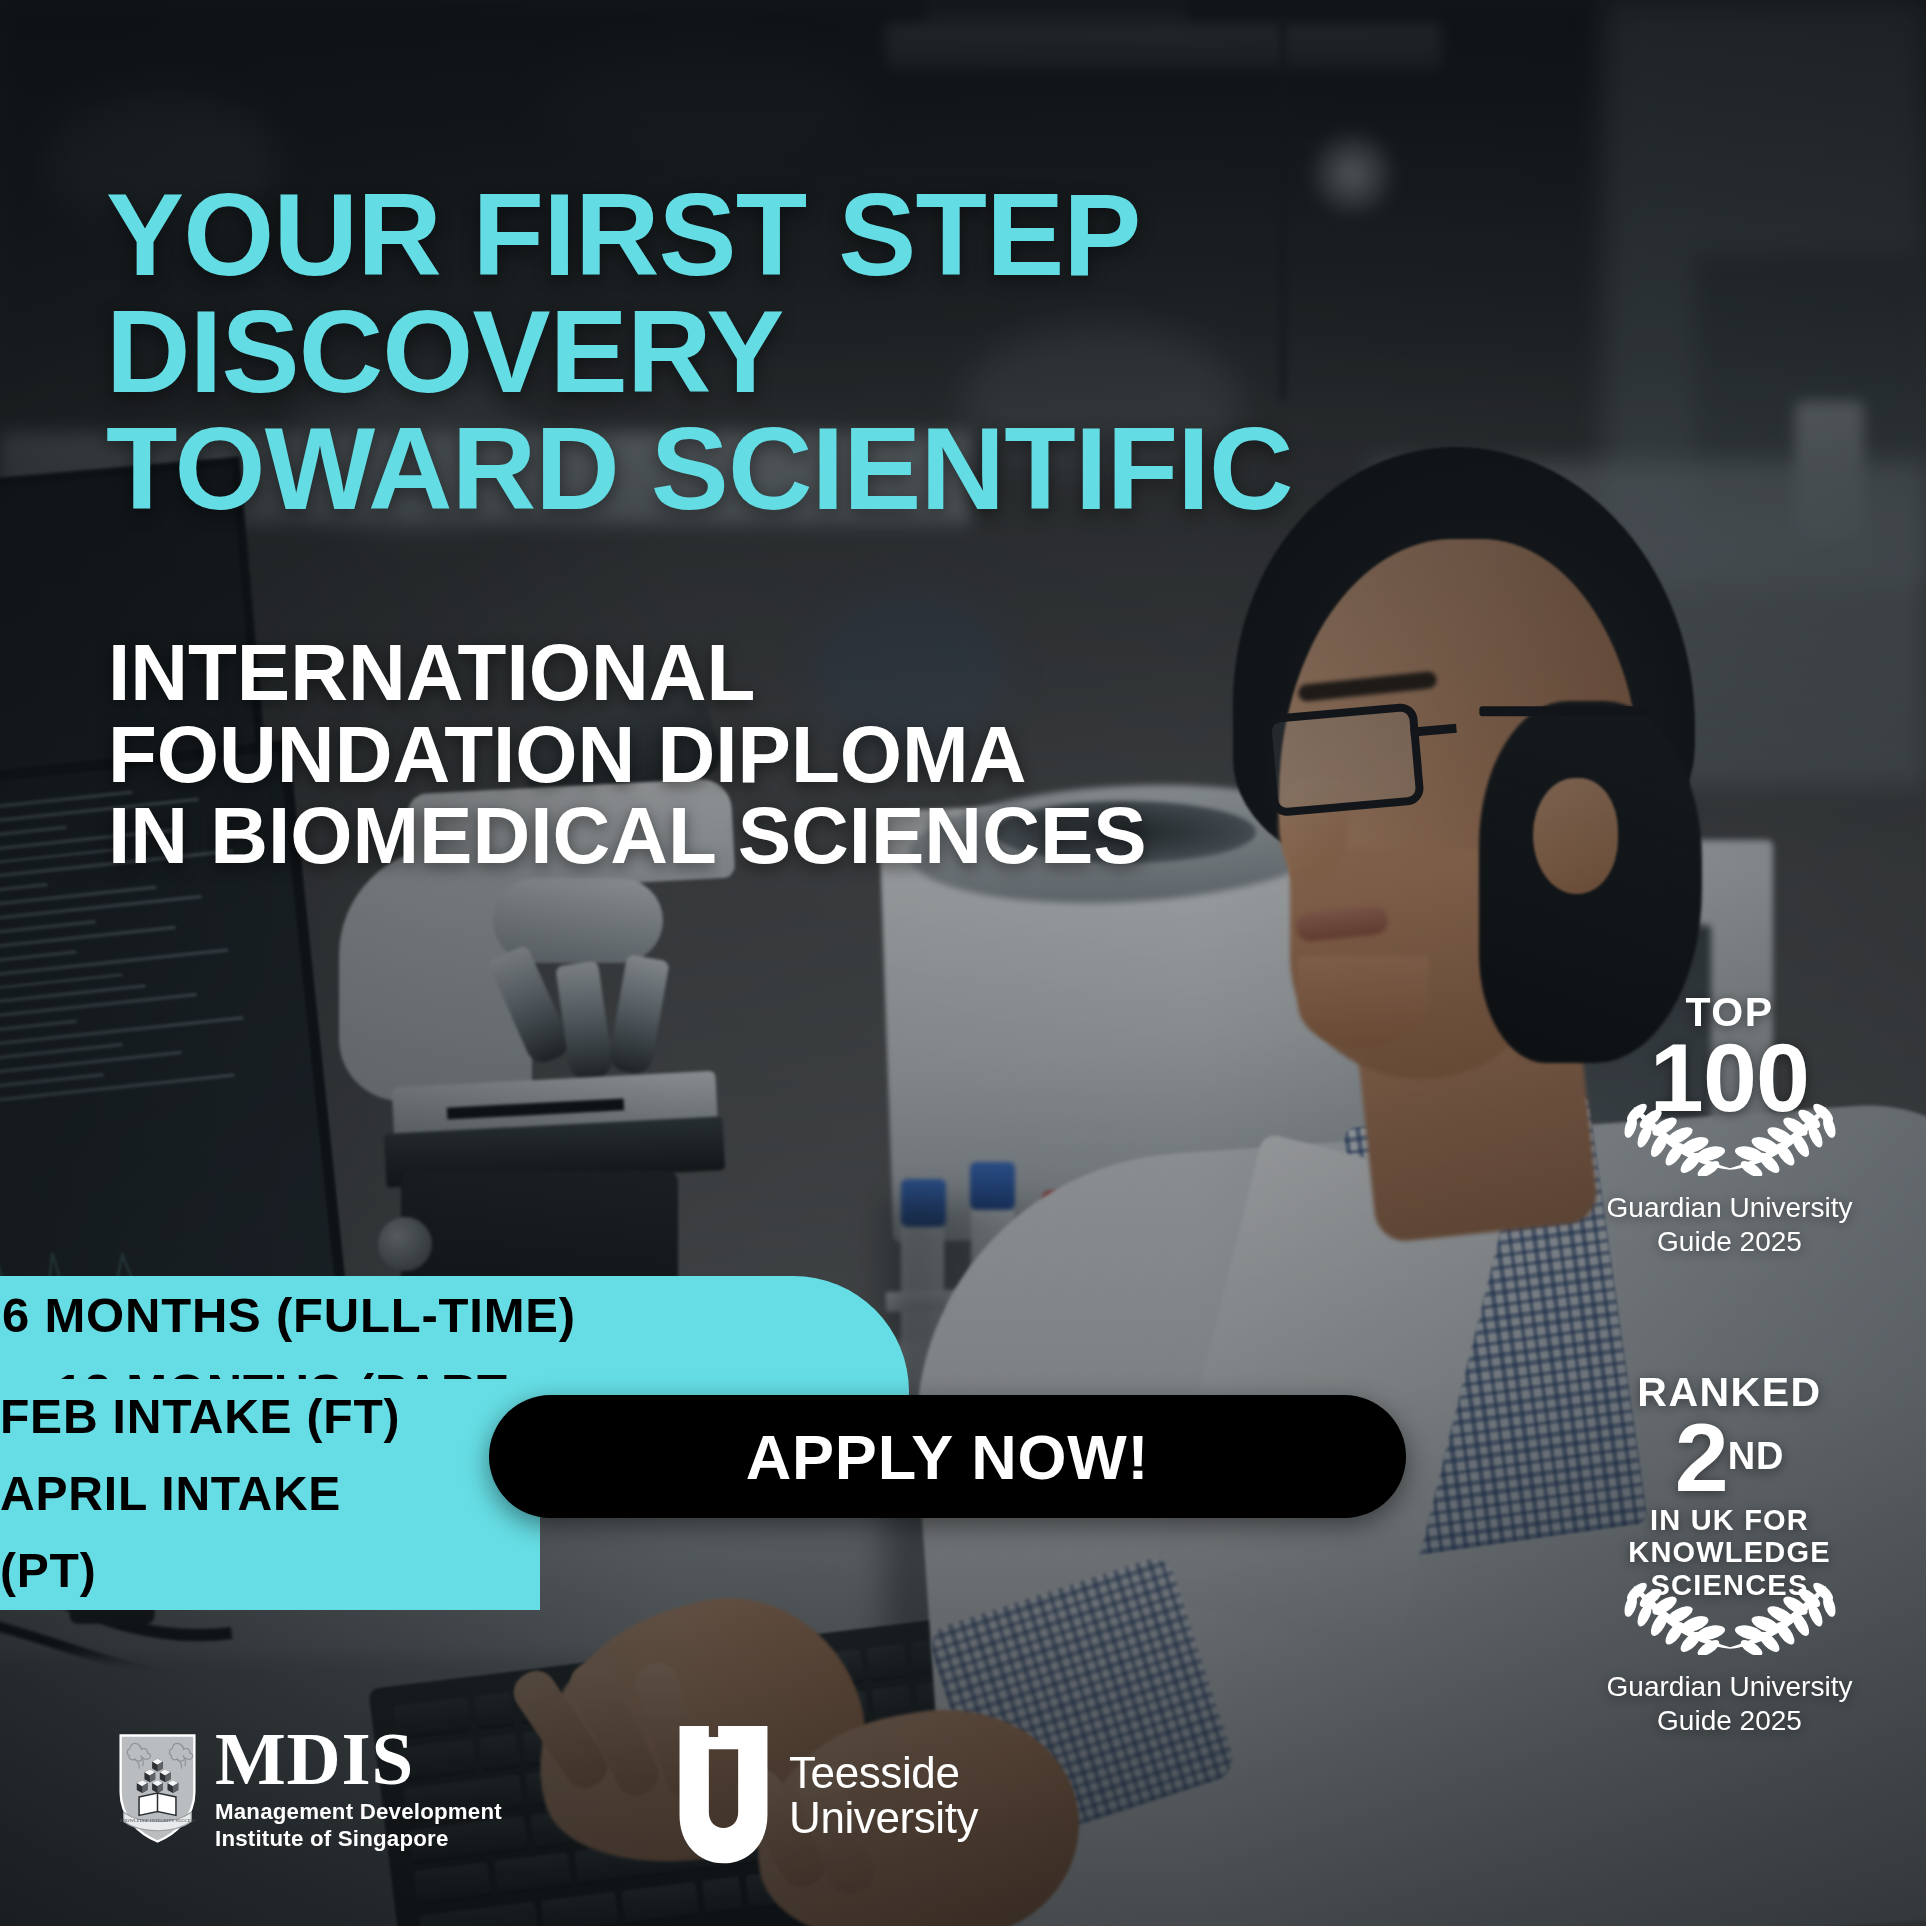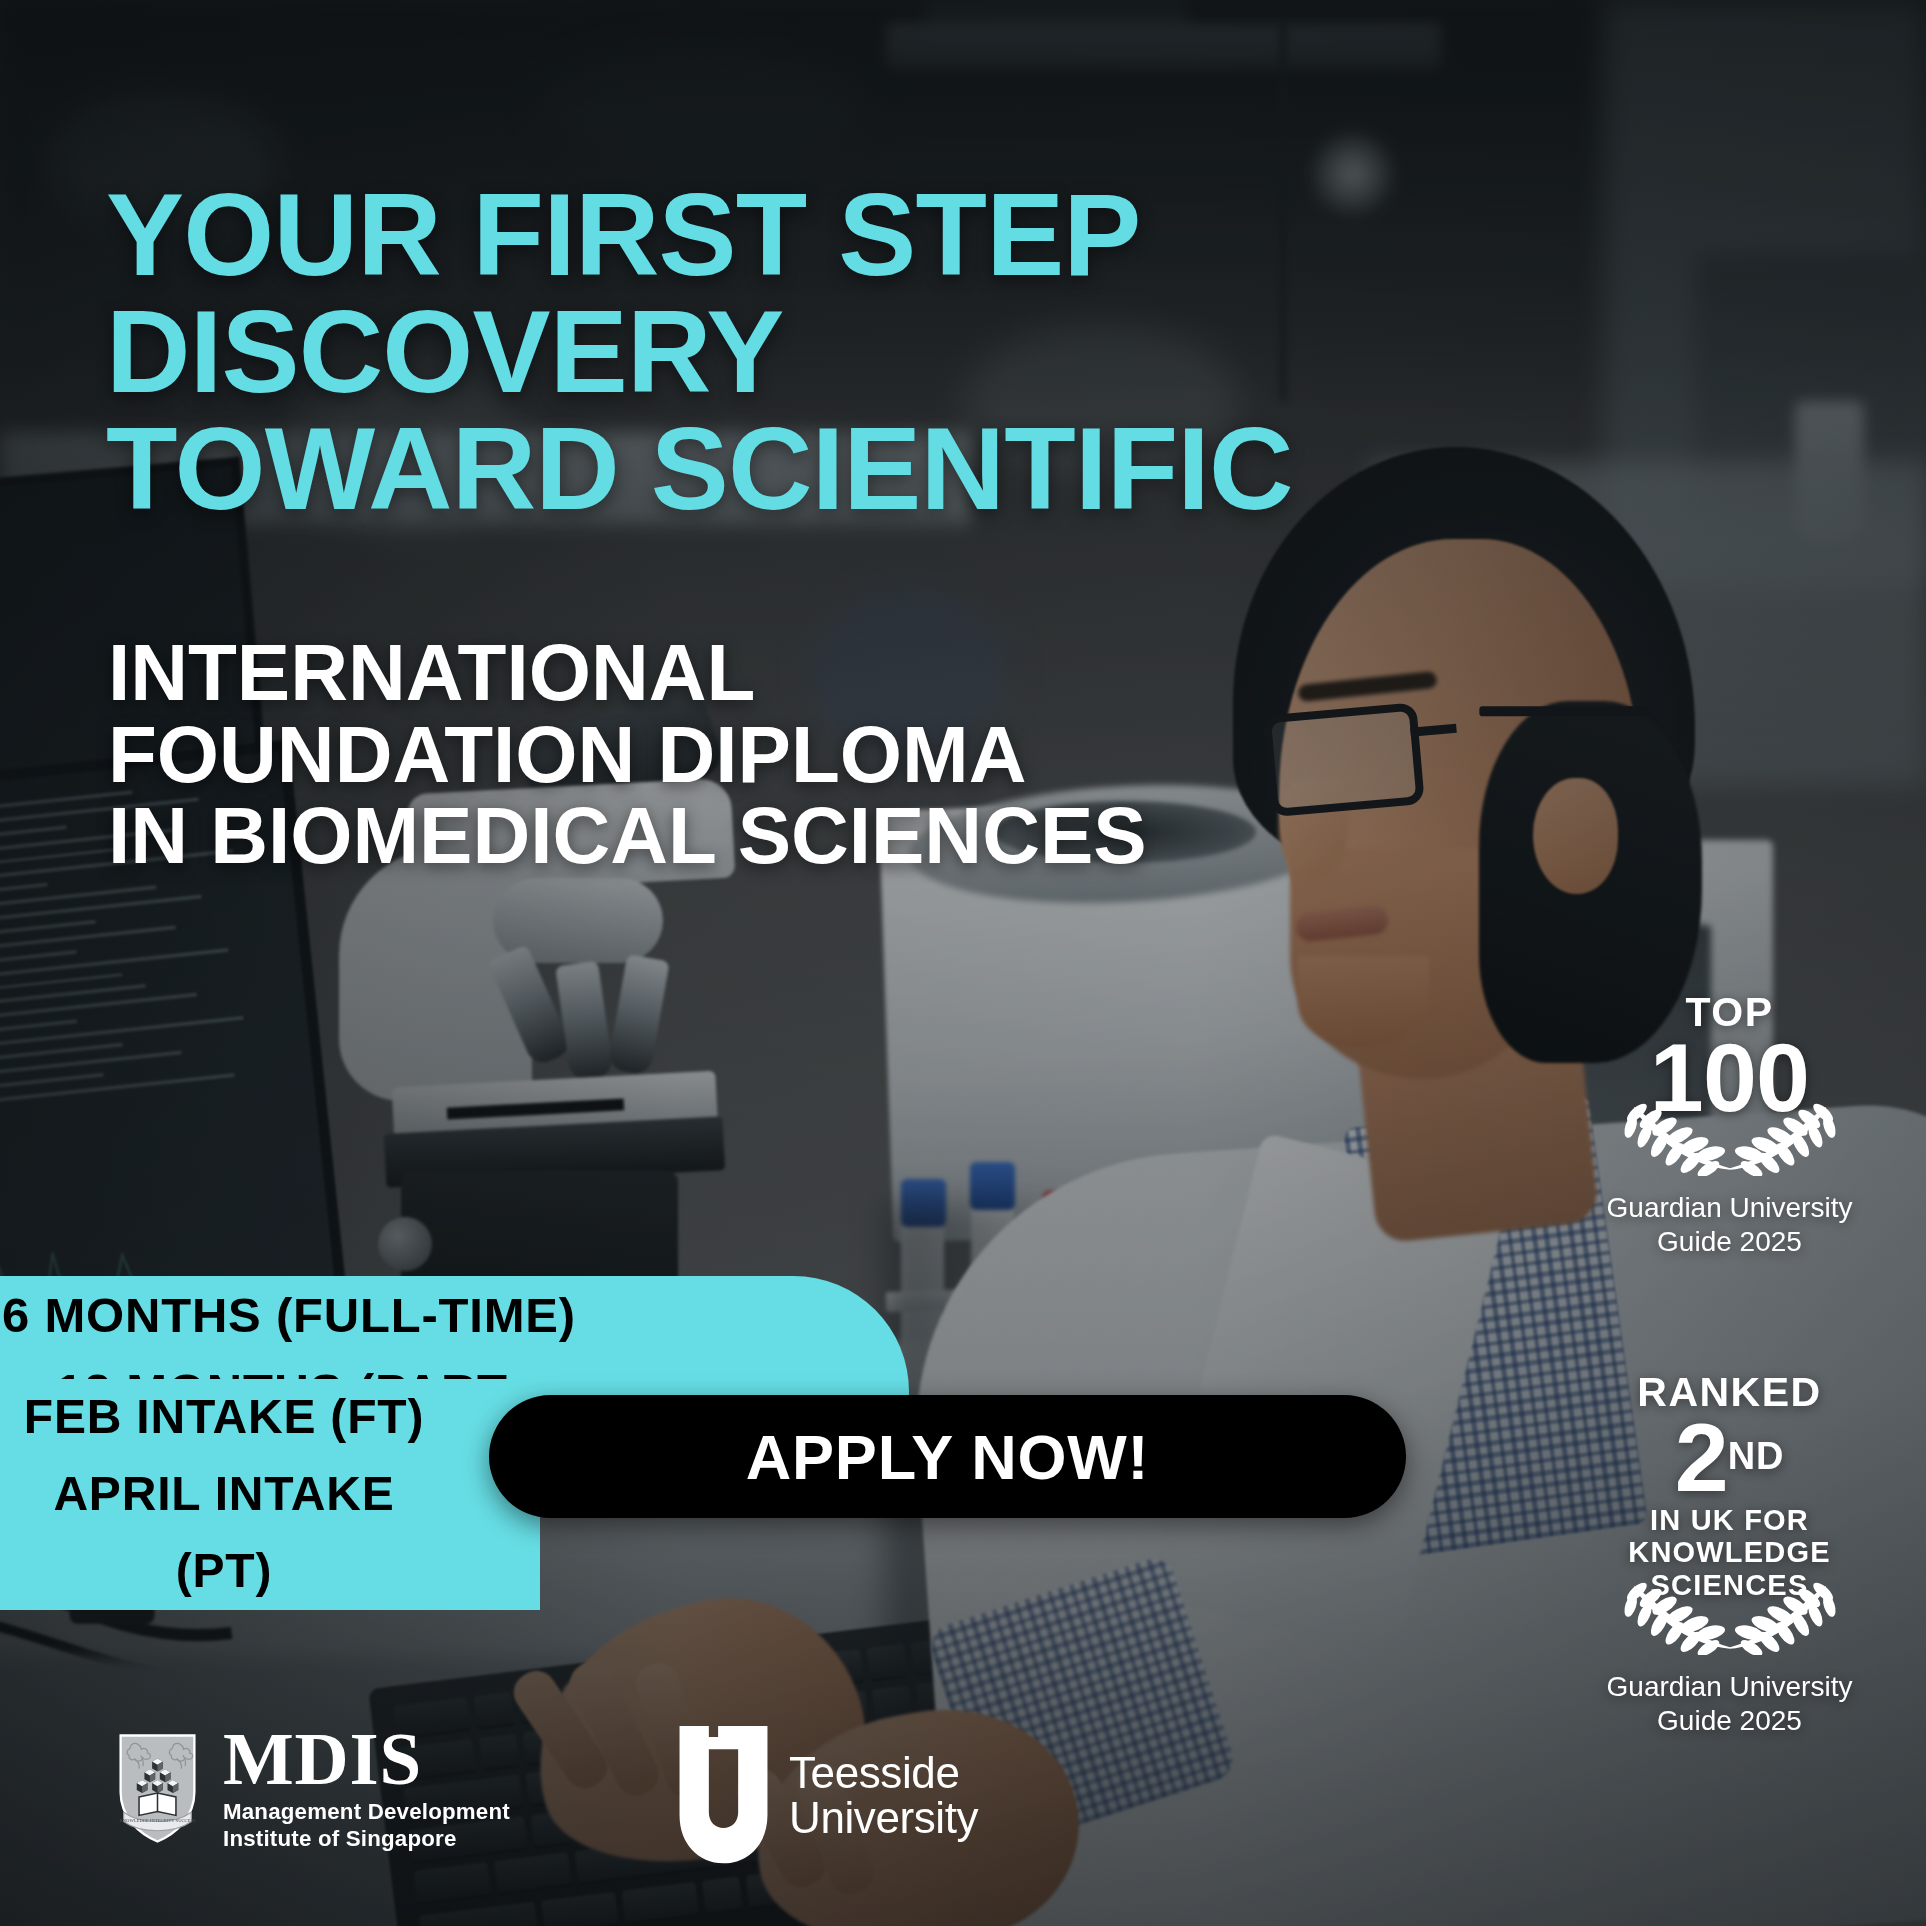--- a/index.html
+++ b/index.html
@@ -211,21 +211,21 @@
     left:-46px;top:1276px;width:955px;height:231px;
     border-radius:0 116px 116px 0;
     padding-left:46px;
   }
   .pill-duration span{display:block;text-align:center;font-size:49px;line-height:1.55;letter-spacing:0.8px;padding-right:331px;}
   .pill-intake{
     left:-46px;top:1379px;width:586px;height:231px;
     border-radius:0 0 0 0;
     padding-left:46px;z-index:3;
   }
-  .pill-intake span{display:block;text-align:center;font-size:48px;line-height:1.6;letter-spacing:0.8px;padding-right:92px;}
+  .pill-intake span{display:block;font-size:48px;line-height:1.6;letter-spacing:0.8px;padding-right:92px;}
 
   .apply-btn{
     position:absolute;left:489px;top:1395px;width:917px;height:123px;
     background:#000;border-radius:65px;z-index:4;
     display:flex;align-items:center;justify-content:center;
     color:#fff;font-weight:bold;font-size:63px;letter-spacing:0.8px;text-transform:uppercase;
     box-shadow:0 7.7px 26px rgba(0,0,0,.45);
   }
 
   
@@ -235,21 +235,21 @@
   .badge-2{left:1560px;top:1372px;}
   .badge .b-top{font-size:41px;font-weight:bold;letter-spacing:1.5px;line-height:1;}
   .badge .b-num{font-size:97px;font-weight:bold;line-height:.92;letter-spacing:-0.8px;}
   .badge .b-num .ord{font-size:38px;vertical-align:21.6px;letter-spacing:0.8px;}
   .badge .b-desc{font-size:29px;font-weight:bold;letter-spacing:1.2px;line-height:1.12;margin-top:1.5px;}
   .badge .wreath{margin-top:-20px;height:74px;}
   .badge .wreath svg{width:254px;height:74px;}
   .badge .b-src{font-size:28px;font-weight:normal;line-height:1.2;margin-top:15px;}
 
   
-  .mdis{position:absolute;left:116px;top:1724px;display:flex;align-items:center;gap:24px;}
+  .mdis{position:absolute;left:116px;top:1724px;display:flex;align-items:center;gap:16px;}
   .crest{width:83px;height:113px;}
   .mdis-txt{color:#fff;}
   .mdis-txt .m1{font-family:"Liberation Serif", serif;font-size:75px;font-weight:bold;line-height:.92;letter-spacing:0.8px;}
   .mdis-txt .m2{font-size:22.3px;font-weight:bold;line-height:1.25;margin-top:4.6px;letter-spacing:0.2px;}
   .tees{position:absolute;left:678px;top:1726px;display:flex;align-items:center;gap:20px;}
   .tees-u{width:91px;height:139px;}
   .tees-txt{color:#fff;font-size:44px;line-height:1.02;font-weight:normal;letter-spacing:-0.4px;}
 </style>
 </head>
 <body>

